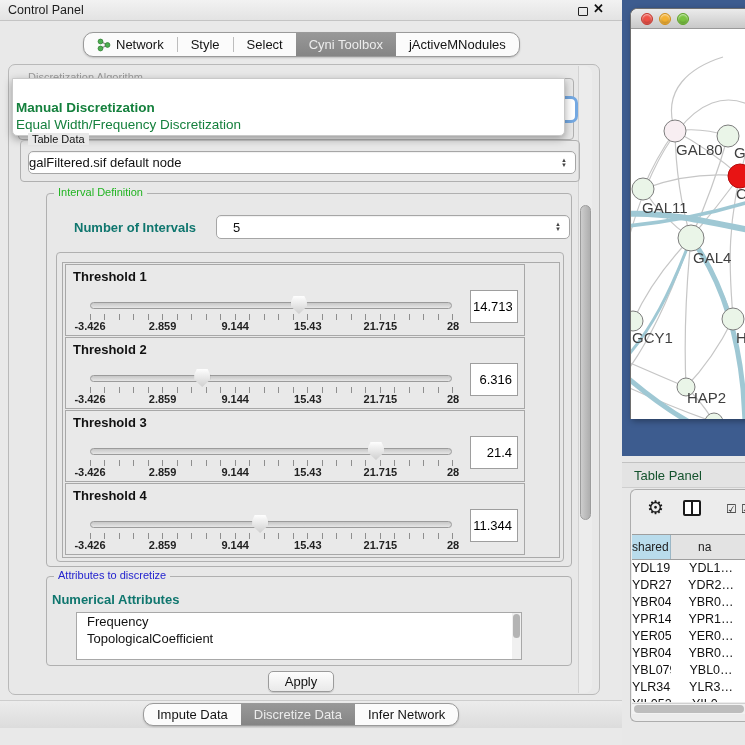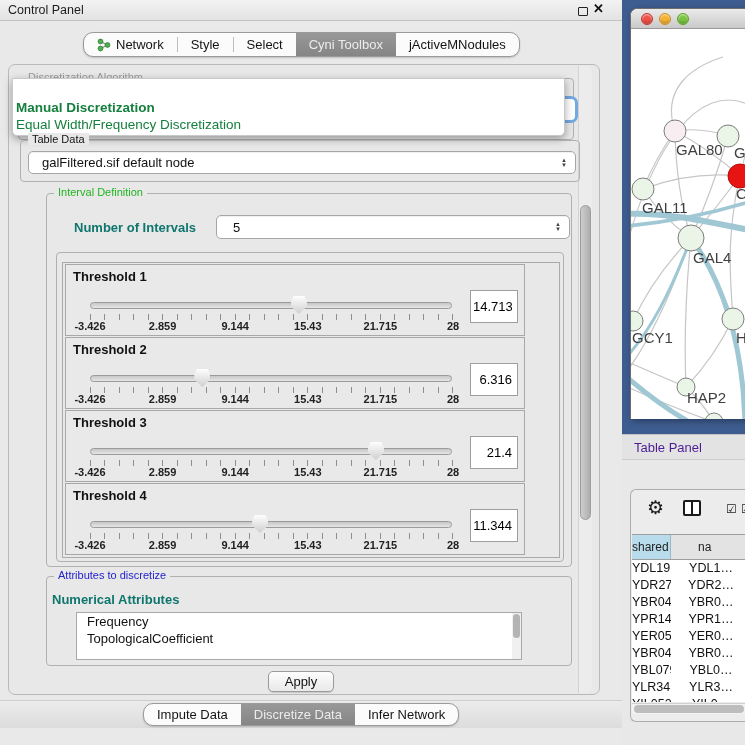--- a/index.html
+++ b/index.html
@@ -26,21 +26,21 @@
   .pscroll{position:absolute;left:578px;top:66px;width:14px;height:627px;background:#ececec;border-left:1px solid #d2d2d2;border-radius:0 7px 7px 0;}
   .pscroll .thumb{position:absolute;left:1px;top:139px;width:11px;height:315px;border-radius:6px;background:linear-gradient(90deg,#cdcdcd,#aeaeae);border:1px solid #9c9c9c;}
 
   .group{position:absolute;border:1px solid #b0b0b0;border-radius:4px;}
   .group-label{position:absolute;background:#e8e8e8;padding:0 4px;font-size:11px;white-space:nowrap;}
   .lbl-gray{color:#9a9a9a;}
   .lbl-green{color:#22b422;}
   .lbl-blue{color:#2323cf;}
 
   .combo{position:absolute;background:#fff;border:1px solid #a6a6a6;border-radius:5px;font-size:13px;color:#111;display:flex;align-items:center;box-shadow:inset 0 1px 1px rgba(0,0,0,.06);}
-  .combo .val{padding-left:13px;flex:1;}
+  .combo .val{flex:1;}
   .combo .steppers{width:18px;display:flex;flex-direction:column;align-items:center;line-height:5px;font-size:6px;color:#444;padding-right:4px;}
 
   .focus-combo{position:absolute;left:26px;top:96px;width:552px;height:27px;background:#fff;border:3px solid #74a8e1;border-radius:7px;}
 
   .popup{position:absolute;left:12px;top:78px;width:553px;height:58px;background:#fff;border:1px solid #c9c9c9;border-radius:0 0 5px 5px;box-shadow:0 3px 8px rgba(0,0,0,.35);}
   .popup .ph{position:absolute;left:0;right:0;top:4px;text-align:center;font-size:13px;color:#bcbcbc;}
   .popup .it{position:absolute;left:3px;font-size:13.5px;color:#15803d;white-space:nowrap;}
   .popup .it.b{font-weight:bold;}
 
   .thr-viewport{position:absolute;left:62px;top:262px;width:498px;height:296px;border:1px solid #aaa;background:#e8e8e8;overflow:hidden;}
@@ -66,21 +66,21 @@
   .right-side{position:absolute;left:622px;top:0;width:123px;height:745px;background:#e8e8e8;}
   .desktop{position:absolute;left:0;top:0;width:123px;height:456px;background:#3d5c8f;}
   .net-window{position:absolute;left:8px;top:8px;width:120px;height:411px;background:#fff;border:1px solid #6e6e6e;border-right:none;border-radius:7px 0 0 0;box-shadow:2px 2px 6px rgba(0,0,0,.35);}
   .net-titlebar{position:absolute;left:0;top:0;width:100%;height:20px;background:linear-gradient(#ebebeb,#c9c9c9);border-bottom:1px solid #9a9a9a;border-radius:7px 0 0 0;}
   .light{position:absolute;top:4px;width:12px;height:12px;border-radius:50%;box-shadow:inset 0 1px 2px rgba(255,255,255,.7), inset 0 -2px 2px rgba(0,0,0,.18);}
   .light.red{left:10px;background:#ee5046;border:1px solid #c23b33;}
   .light.yellow{left:28px;background:#f4b132;border:1px solid #cf8f1f;}
   .light.green{left:46px;background:#7ac440;border:1px solid #61a32c;}
   .net-canvas{position:absolute;left:0;top:20px;width:114px;height:390px;overflow:hidden;background:#fff;}
 
-  .tp-header{position:absolute;left:0;top:434px;width:123px;height:26px;background:#e3e3e3;border-top:1px solid #c2c2c2;border-bottom:1px solid #cecece;font-size:13px;color:#4c1d95;line-height:26px;padding-left:12px;}
+  .tp-header{position:absolute;left:0;top:462px;width:123px;height:26px;background:#e3e3e3;border-top:1px solid #c2c2c2;border-bottom:1px solid #cecece;font-size:13px;color:#14532d;line-height:26px;padding-left:12px;}
   .tp-panel{position:absolute;left:8px;top:489px;width:120px;height:233px;background:#ececec;border:1px solid #adadad;border-right:none;border-radius:6px 0 0 6px;}
   .tp-toolbar{position:absolute;left:0;top:0;width:100%;height:42px;}
   .gear{position:absolute;left:16px;top:8px;font-size:19px;color:#1a1a1a;line-height:20px;}
   .colsplit{position:absolute;left:52px;top:10px;width:18px;height:16px;border:2px solid #1a1a1a;border-radius:2px;background:#fff;}
   .colsplit:before{content:"";position:absolute;left:6px;top:0;width:2px;height:12px;background:#1a1a1a;}
   .chk{position:absolute;top:12px;font-size:12px;color:#1a1a1a;}
   .tp-table{position:absolute;left:1px;top:44px;width:119px;height:168px;background:#fff;overflow:hidden;border-top:1px solid #9e9e9e;}
   .tp-hrow{display:flex;height:25px;border-bottom:1px solid #9e9e9e;}
   .tp-hcell{font-size:12px;color:#222;text-align:center;line-height:25px;overflow:hidden;white-space:nowrap;}
   .tp-hcell.c1{width:76px;background:#b9dcec;border-right:1px solid #9bb7c6;}

